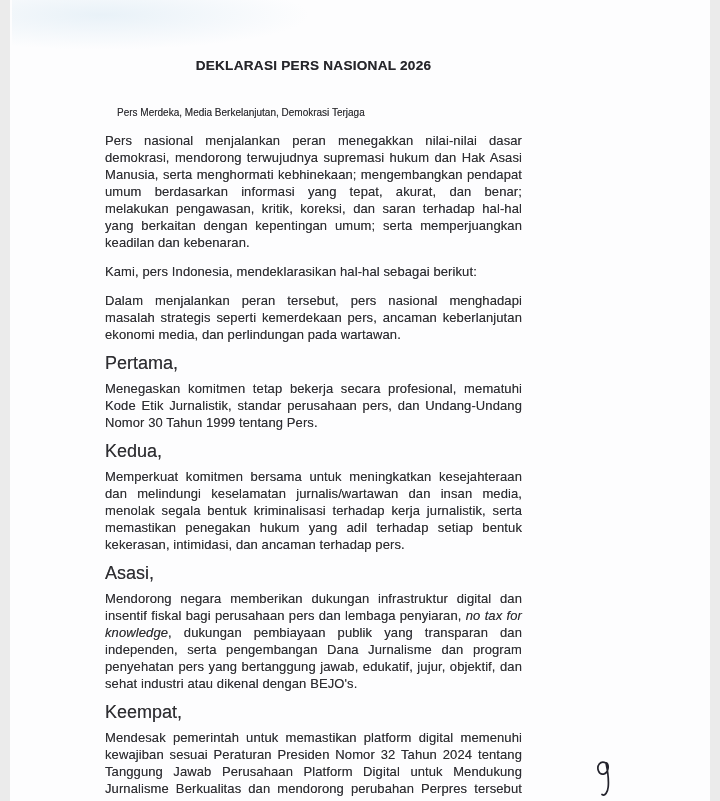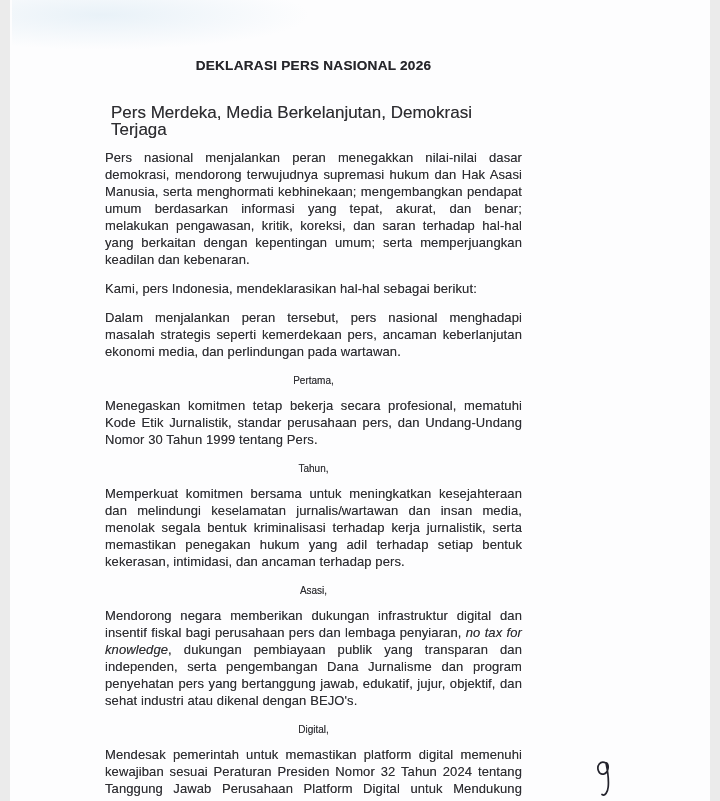--- a/index.html
+++ b/index.html
@@ -35,39 +35,38 @@
   .doc-title{
     margin:0 0 30px 0;
     font-size:13.6px;
     font-weight:bold;
     letter-spacing:.25px;
     text-align:center;
     color:#26262b;
     line-height:17px;
   }
   .subtitle{
-    margin:0 0 11px 6px;
-    font-size:17px;
+    margin:0 0 11px 12px;
+    font-size:10px;
     line-height:17px;
   }
   p.body{
     margin:4px 0 12px 0;
     font-size:13px;
     line-height:17px;
     letter-spacing:.1px;
   }
   p.j{
     text-align:justify;
     text-justify:inter-word;
   }
   p.label{
     margin:10px 0 8px 0;
-    font-size:10px;
+    font-size:18px;
     line-height:17px;
-    text-align:center;
   }
   .it{font-style:italic;}
   .paper *{
     text-shadow:0 0 .6px rgba(46,46,50,.55);
   }
   .handwritten{
     position:absolute;
     right:100px;bottom:2px;
     width:26px;height:40px;
   }
@@ -89,27 +88,27 @@
 
     <p class="body j">Pers nasional menjalankan peran menegakkan nilai-nilai dasar demokrasi, mendorong terwujudnya supremasi hukum dan Hak Asasi Manusia, serta menghormati kebhinekaan; mengembangkan pendapat umum berdasarkan informasi yang tepat, akurat, dan benar; melakukan pengawasan, kritik, koreksi, dan saran terhadap hal-hal yang berkaitan dengan kepentingan umum; serta memperjuangkan keadilan dan kebenaran.</p>
 
     <p class="body">Kami, pers Indonesia, mendeklarasikan hal-hal sebagai berikut:</p>
 
     <p class="body j">Dalam menjalankan peran tersebut, pers nasional menghadapi masalah strategis seperti kemerdekaan pers, ancaman keberlanjutan ekonomi media, dan perlindungan pada wartawan.</p>
 
     <p class="label">Pertama,</p>
     <p class="body j">Menegaskan komitmen tetap bekerja secara profesional, mematuhi Kode Etik Jurnalistik, standar perusahaan pers, dan Undang-Undang Nomor 30 Tahun 1999 tentang Pers.</p>
 
-    <p class="label">Tahun,</p>
+    <p class="label">Kedua,</p>
     <p class="body j">Memperkuat komitmen bersama untuk meningkatkan kesejahteraan dan melindungi keselamatan jurnalis/wartawan dan insan media, menolak segala bentuk kriminalisasi terhadap kerja jurnalistik, serta memastikan penegakan hukum yang adil terhadap setiap bentuk kekerasan, intimidasi, dan ancaman terhadap pers.</p>
 
     <p class="label">Asasi,</p>
     <p class="body j"><span>Mendorong negara memberikan dukungan infrastruktur digital dan insentif fiskal bagi perusahaan pers dan lembaga penyiaran, </span><span class="it">no tax for knowledge</span><span>, dukungan pembiayaan publik yang transparan dan independen, serta pengembangan Dana Jurnalisme dan program penyehatan pers yang bertanggung jawab, edukatif, jujur, objektif, dan sehat industri atau dikenal dengan BEJO's.</span></p>
 
-    <p class="label">Digital,</p>
+    <p class="label">Keempat,</p>
     <p class="body j">Mendesak pemerintah untuk memastikan platform digital memenuhi kewajiban sesuai Peraturan Presiden Nomor 32 Tahun 2024 tentang Tanggung Jawab Perusahaan Platform Digital untuk Mendukung Jurnalisme Berkualitas dan mendorong perubahan Perpres tersebut menjadi undang-undang sebagai bagian dari usaha mewujudkan kedaulatan digital dan kemandirian pers Indonesia.</p>
   </div>
 
   <div class="handwritten" aria-label="2">
     <svg viewBox="0 0 24 40" xmlns="http://www.w3.org/2000/svg">
       <path d="M11 4 C5 1 1.5 7 3.5 12 C5.5 17 12 16 13 9.5 C13.8 5 11.5 3.6 11 4 C12.5 11 14 20 13.2 28 C12.7 33 10 37.5 7 35.5" fill="none" stroke="#23232c" stroke-width="1.7" stroke-linecap="round"></path>
     </svg>
   </div>
 </div>
 

